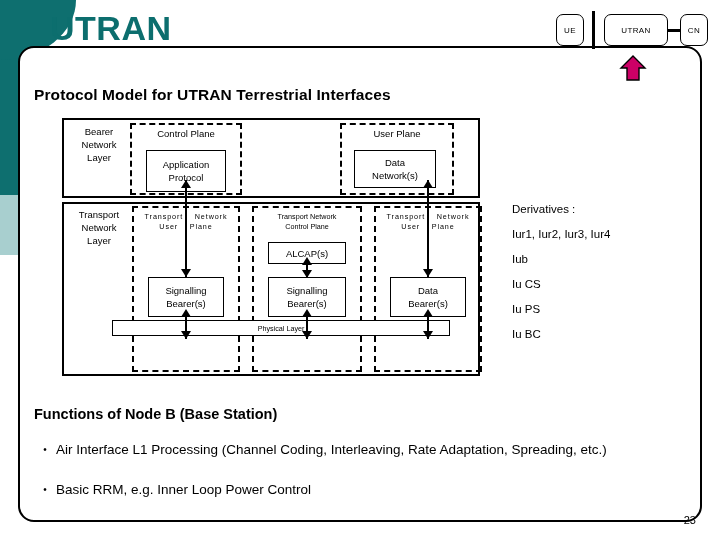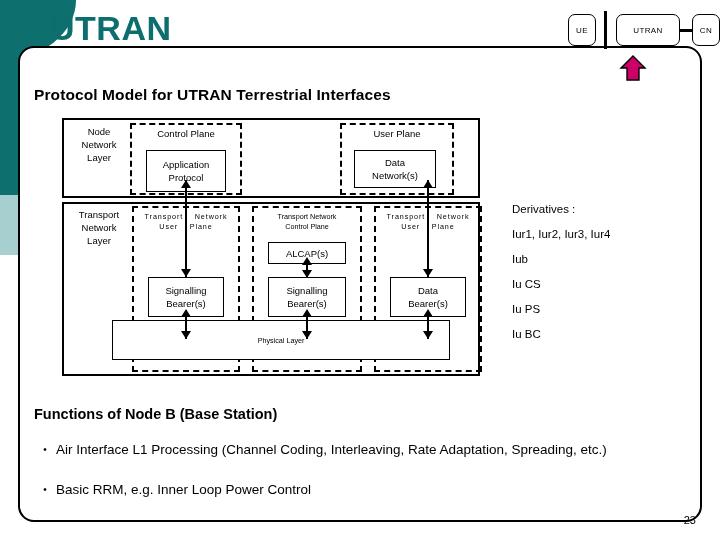--- a/index.html
+++ b/index.html
@@ -26,21 +26,21 @@
     z-index:1;
   }
 
   
   #slide-title{
     position:absolute;left:50px;top:8px;z-index:4;
     font-size:34px;font-weight:bold;color:#0C6E6E;
     letter-spacing:0.5px;line-height:40px;
   }
 
-  #navbar{position:absolute;right:0;top:12px;z-index:4;
+  #navbar{position:absolute;right:12px;top:12px;z-index:4;
     display:flex;align-items:center;height:36px;}
   .nav-box{
     border:1.5px solid #000;border-radius:7px;background:#fff;
     font-size:8px;color:#000;display:flex;align-items:center;
     justify-content:center;height:30px;letter-spacing:.4px;
   }
   .nav-ue{width:26px;}
   .nav-utran{width:62px;}
   .nav-cn{width:26px;}
   #nav-divider{width:3px;height:38px;background:#000;margin:0 9px 0 8px;}
@@ -97,21 +97,21 @@
     text-align:center;font-size:9.5px;color:#000;line-height:13px;
     display:flex;align-items:center;justify-content:center;
   }
 
   #app-proto{left:84px;top:32px;width:80px;height:42px;}
   #data-stream{left:292px;top:32px;width:82px;height:38px;}
   #sig-bearer-1{left:86px;top:159px;width:76px;height:40px;}
   #alcap{left:206px;top:124px;width:78px;height:22px;}
   #sig-bearer-2{left:206px;top:159px;width:78px;height:40px;}
   #data-bearer{left:328px;top:159px;width:76px;height:40px;}
-  #phys-layer{left:50px;top:202px;width:338px;height:40px;font-size:7.2px;
+  #phys-layer{left:50px;top:202px;width:338px;height:16px;font-size:7.2px;
     align-items:center;}
 
   
   .vline{position:absolute;width:1.6px;background:#000;}
   .arrow-dn{position:absolute;width:0;height:0;
     border-left:5.5px solid transparent;border-right:5.5px solid transparent;
     border-top:8px solid #000;}
   .arrow-up{position:absolute;width:0;height:0;
     border-left:5.5px solid transparent;border-right:5.5px solid transparent;
     border-bottom:8px solid #000;}
@@ -159,21 +159,21 @@
 </svg>
 
 <div id="slide-panel"></div>
 
 <div id="section-heading">Protocol Model for UTRAN Terrestrial Interfaces</div>
 
 <div id="diagram">
 
   <div class="layer-box" id="rnl-box"></div>
   <div class="layer-label" id="rnl-label">
-    <div>Node</div>
+    <div>Bearer</div>
     <div>Network</div>
     <div>Layer</div>
   </div>
 
   <div class="dashed-col" id="cp-dash"></div>
   <div class="dash-title" style="left:68px;top:10px;width:112px;">Control Plane</div>
   <div class="solid-box" id="app-proto">
     <div>
       <div>Application</div>
       <div>Protocol</div>

